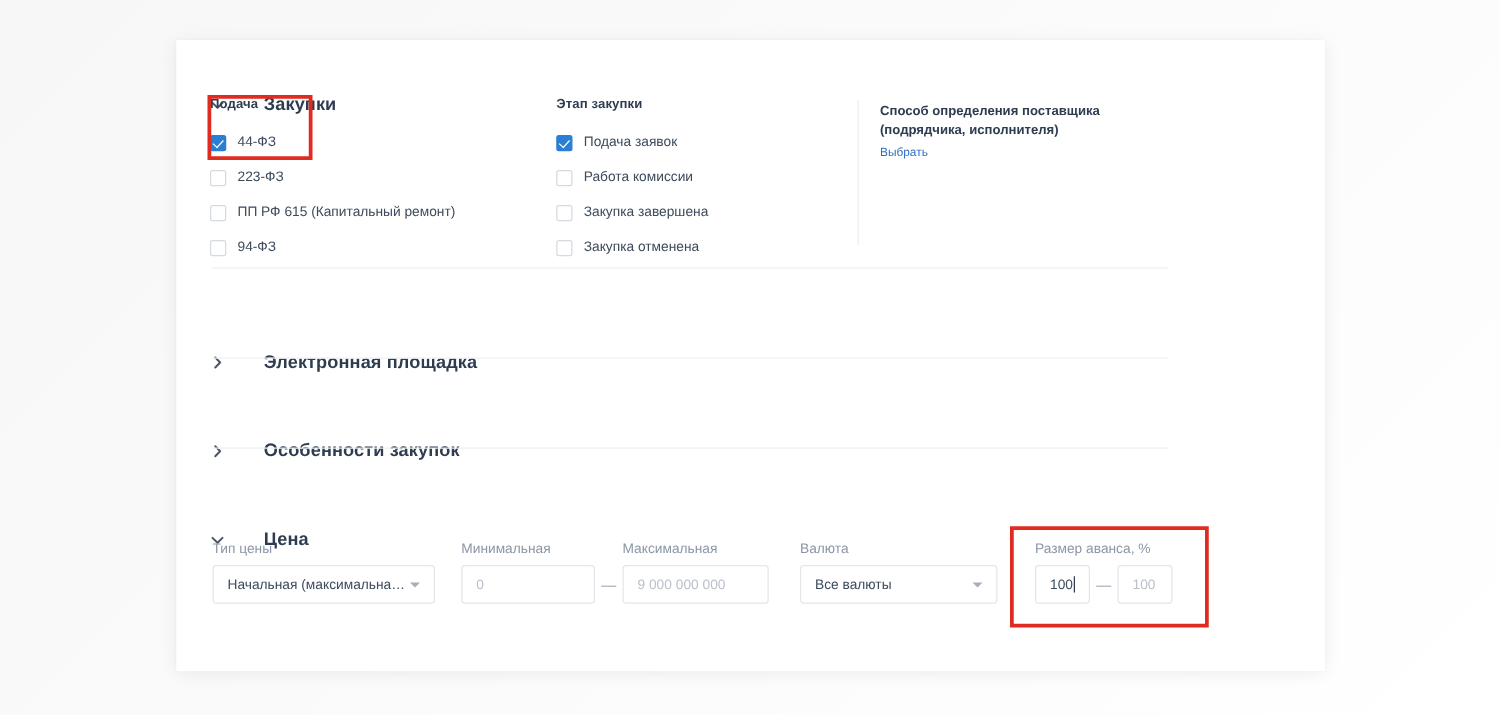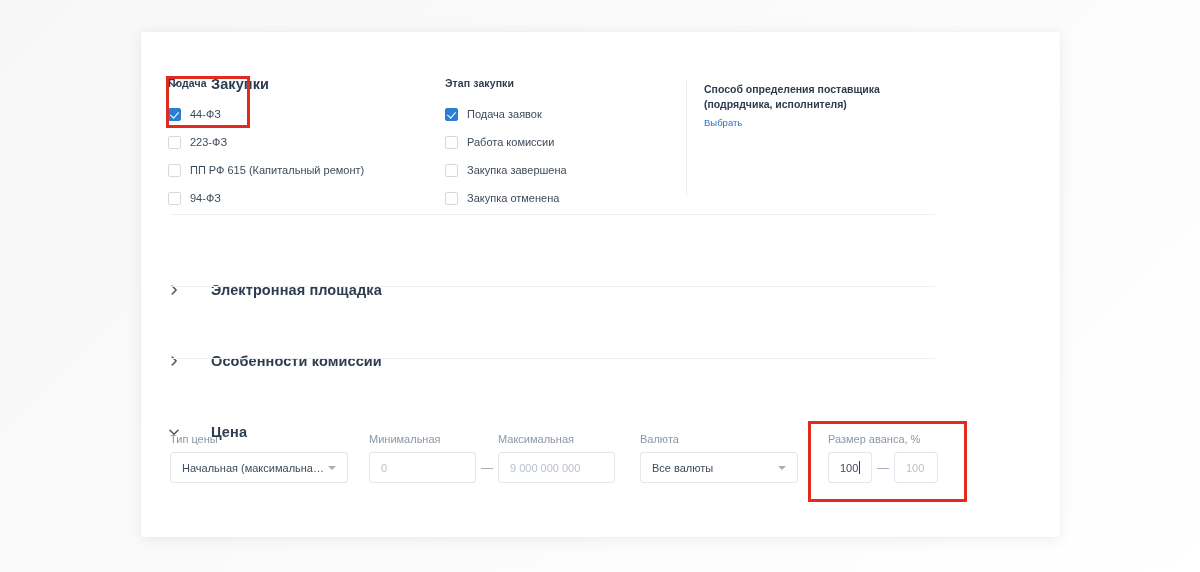--- a/index.html
+++ b/index.html
@@ -284,21 +284,21 @@
   </div>
 
   <div class="hdiv" style="left:29px; top:254px; width:765px;"></div>
 
   <div class="section-head" style="left:26px; top:321px;">
     <span class="chev">
       <svg viewBox="0 0 14 14" width="14" height="14">
         <path d="M5.2 3 L9.1 7 L5.2 11" fill="none" stroke="#4a5768" stroke-width="1.6" stroke-linecap="round" stroke-linejoin="round"></path>
       </svg>
     </span>
-    <span class="section-title">Особенности комиссии</span>
+    <span class="section-title">Особенности закупок</span>
   </div>
 
   <div class="hdiv" style="left:29px; top:326px; width:765px;"></div>
 
   <div class="section-head" style="left:26px; top:392px;">
     <span class="chev">
       <svg viewBox="0 0 14 14" width="14" height="14">
         <path d="M3 5.3 L7 9.2 L11 5.3" fill="none" stroke="#4a5768" stroke-width="1.6" stroke-linecap="round" stroke-linejoin="round"></path>
       </svg>
     </span>

